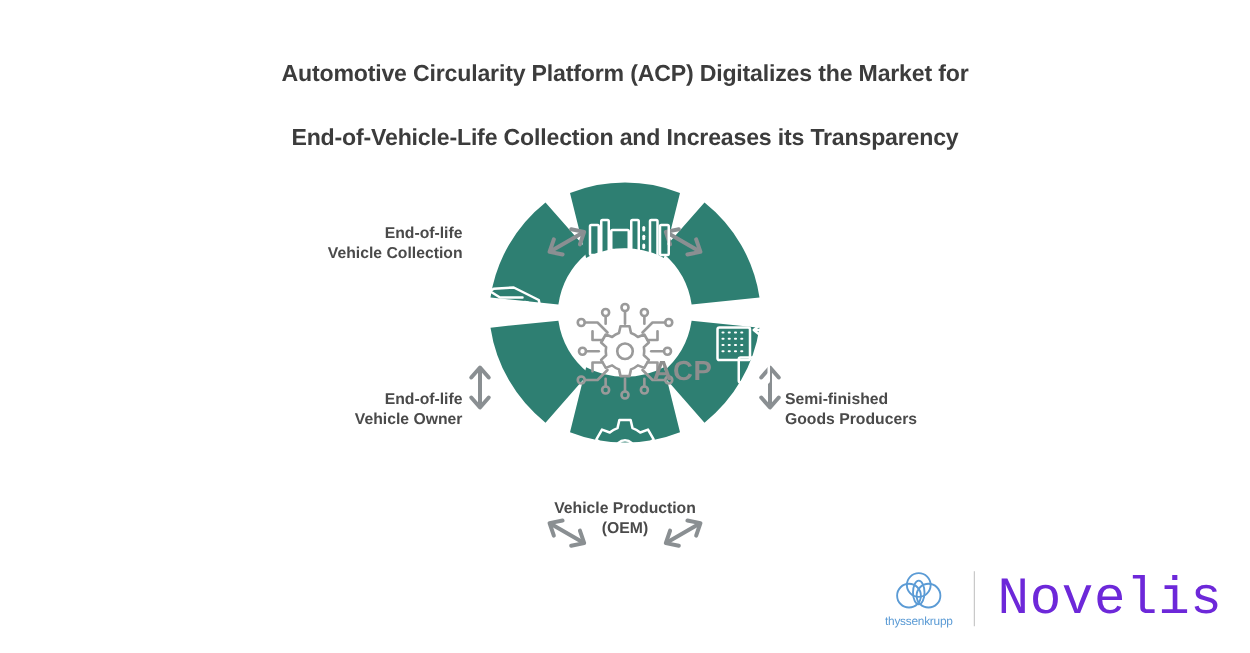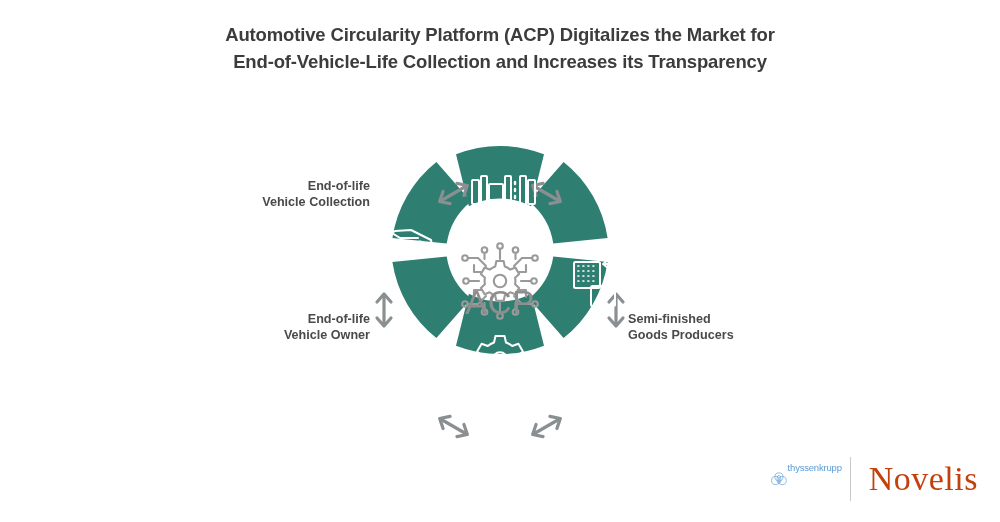--- a/index.html
+++ b/index.html
@@ -24,20 +24,21 @@
     width: 1000px;
     text-align: center;
     font-size: 18.5px;
     font-weight: bold;
     line-height: 1.45;
     color: #3c3c3c;
     letter-spacing: -0.15px;
   }
   #slide-title .line {
     display: block;
+    margin-top: 24px;
   }
 
   
   #diagram {
     position: absolute;
     left: 0;
     top: 84px;
     width: 1000px;
     height: 360px;
   }
@@ -46,23 +47,23 @@
     left: 0;
     top: 0;
   }
 
   
   .center-acp {
     position: absolute;
     left: 430px;
     top: 200px;
     width: 140px;
-    text-align: center;
-    font-size: 33px;
-    font-weight: normal;
+    text-align: right;
+    font-size: 22px;
+    font-weight: bold;
     color: #8e8e8e;
     letter-spacing: 0.5px;
   }
 
   
   .ring-label {
     position: absolute;
     font-size: 12.6px;
     font-weight: bold;
     line-height: 1.25;
@@ -111,42 +112,43 @@
     position: absolute;
     right: 22px;
     bottom: 10px;
     height: 66px;
     display: flex;
     align-items: center;
     gap: 0px;
   }
   .tk-logo {
     display: flex;
-    flex-direction: row;
+    flex-direction: column;
+    align-items: center;
     justify-content: center;
     width: 72px;
   }
   .tk-wordmark {
     font-size: 9.5px;
     color: #5b9bd5;
     letter-spacing: -0.2px;
     margin-top: 1px;
     font-family: "Liberation Sans", sans-serif;
   }
   .logo-divider {
     width: 1px;
     height: 44px;
     background: #c9c9c9;
     margin: 0 18px 0 8px;
   }
   .novelis-word {
-    font-size: 34px;
-    color: #c2410c;
+    font-size: 42px;
+    color: #6d28d9;
     letter-spacing: 0.5px;
-    font-family: Liberation Serif, serif;
+    font-family: Liberation Mono, monospace;
     line-height: 1;
   }
 </style>
 </head>
 <body>
 
 <div id="slide-title">
   <span class="line">Automotive Circularity Platform (ACP) Digitalizes the Market for</span>
   <span class="line">End-of-Vehicle-Life Collection and Increases its Transparency</span>
 </div>
@@ -323,20 +325,22 @@
       <polyline points="18,7 26,7 26,14"></polyline>
       <circle cx="15.5" cy="29" r="2.8"></circle>
       <polyline points="15.5,26 15.5,20"></polyline>
     </g>
   </svg>
 
   <div class="center-acp">ACP</div>
 
   <div class="ring-label lbl-semifinished">Semi-finished
 Goods Producers</div>
+  <div class="ring-label lbl-production">Vehicle Production
+(OEM)</div>
   <div class="ring-label lbl-owner">End-of-life
 Vehicle Owner</div>
   <div class="ring-label lbl-collection">End-of-life
 Vehicle Collection</div>
 </div>
 
 <div id="footer-logos">
 
   <div class="tk-logo">
     <svg width="42" height="36" viewBox="0 0 42 36" fill="none" stroke="#5b9bd5" stroke-width="1.5">

